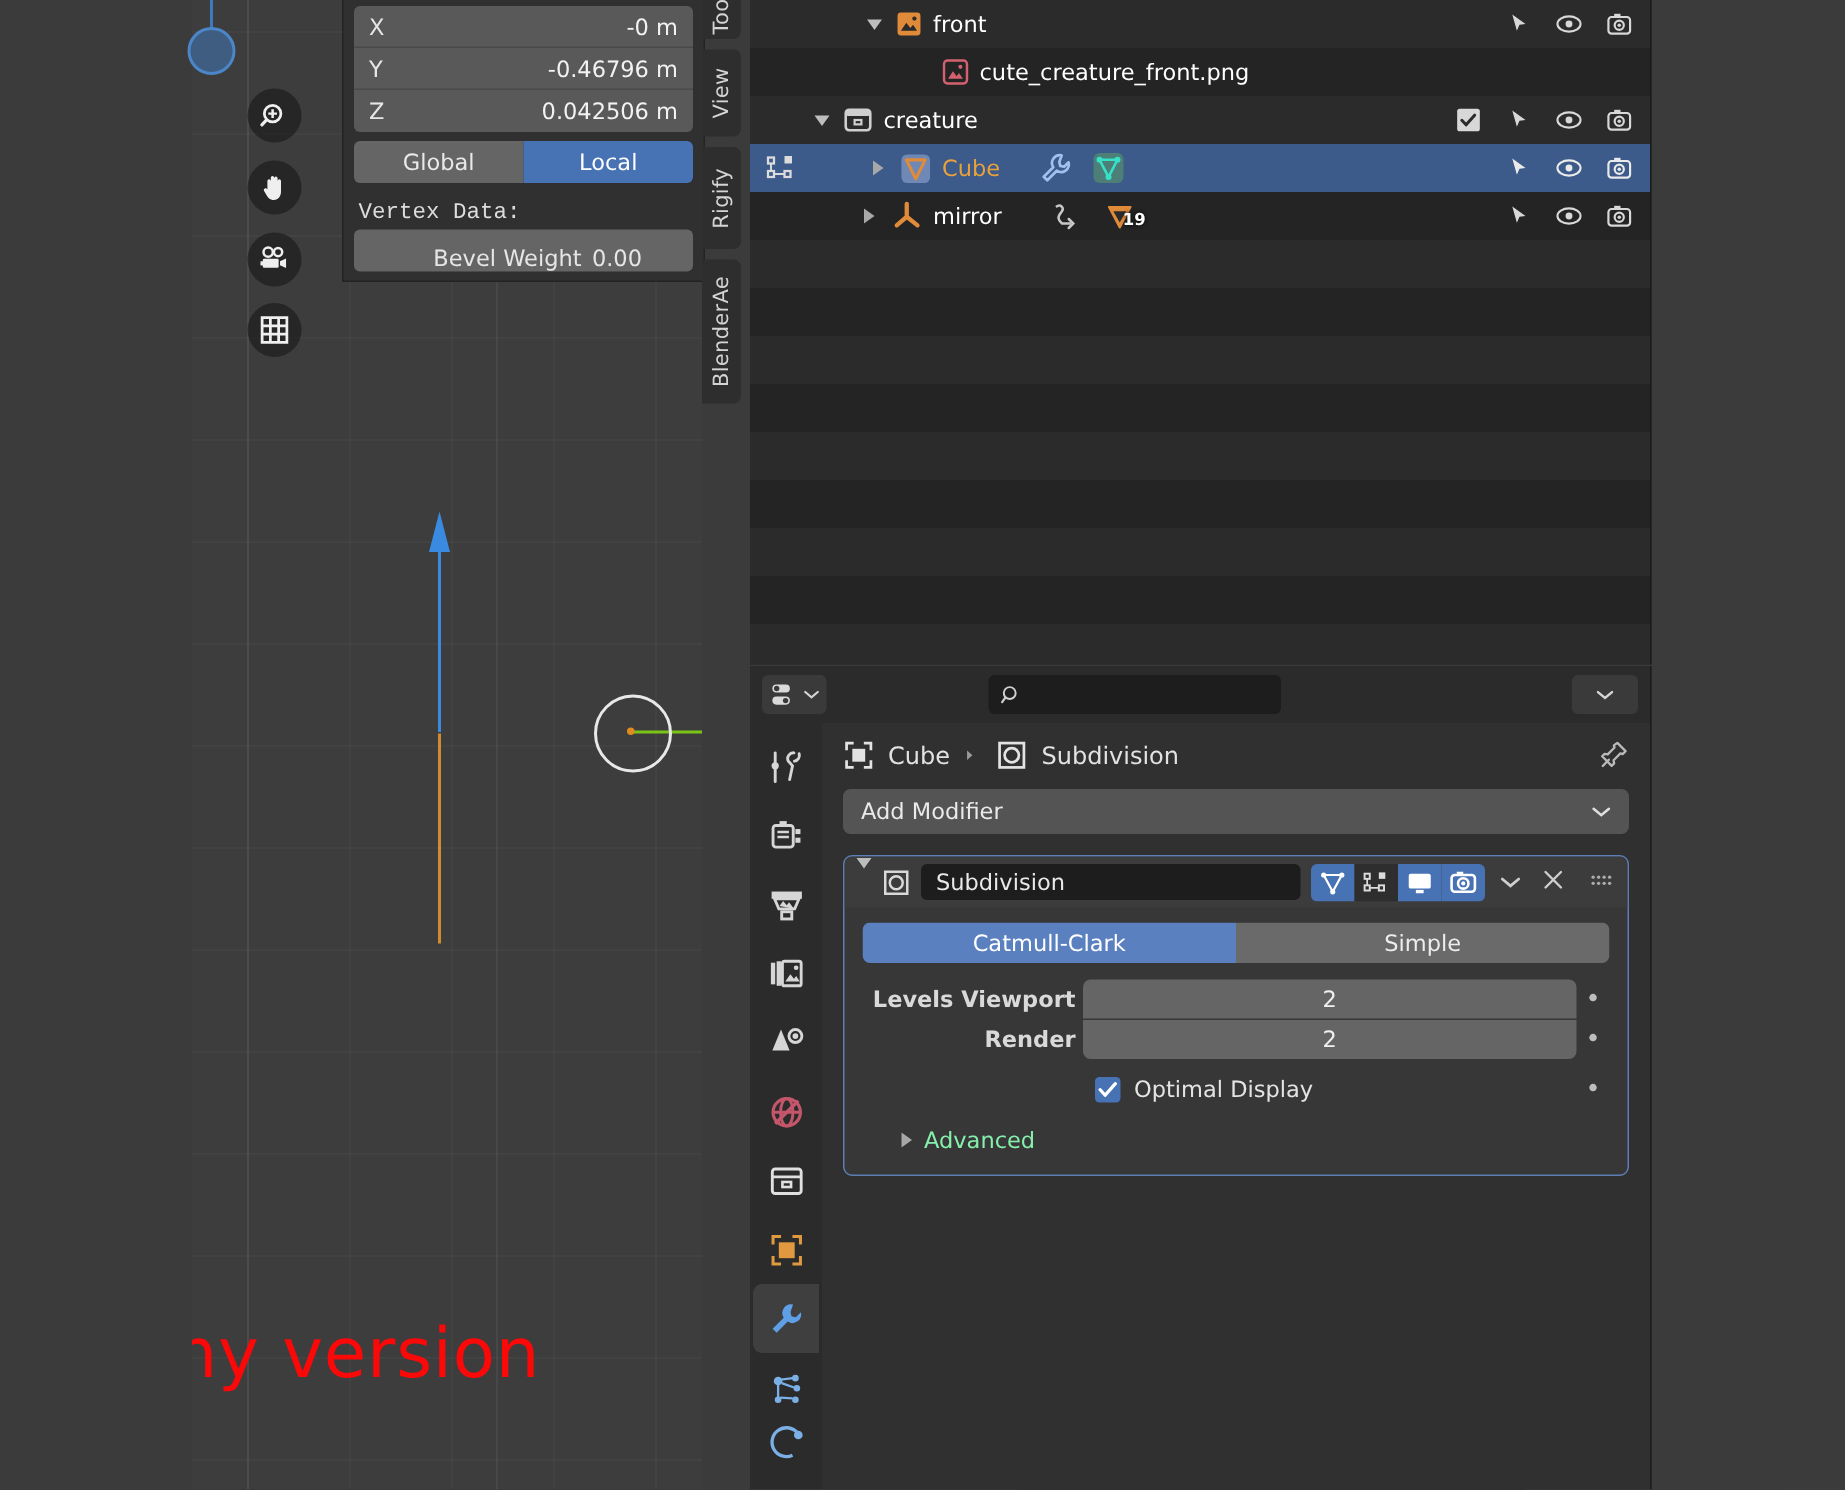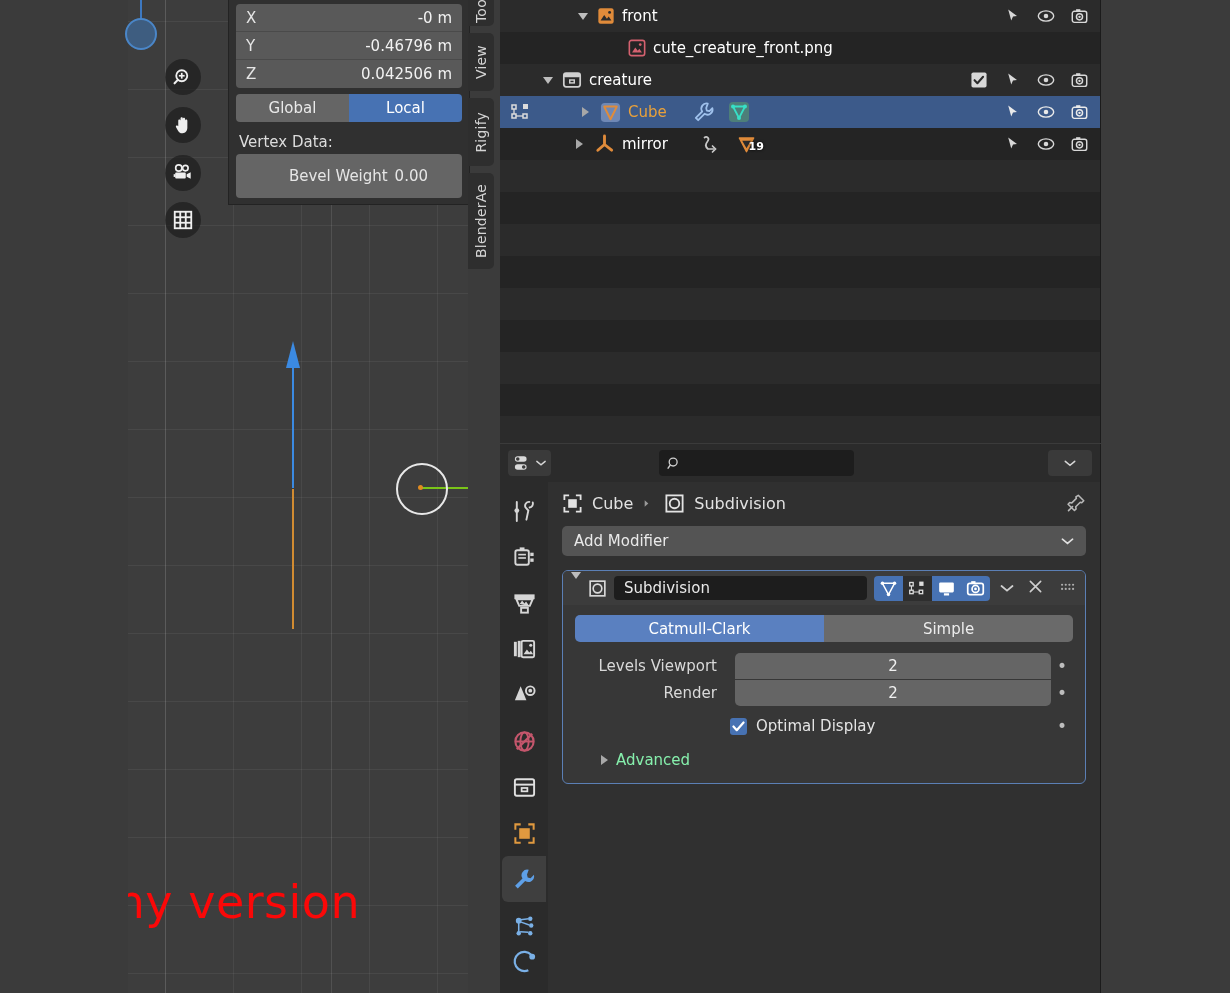--- a/index.html
+++ b/index.html
@@ -51,23 +51,23 @@
     border-bottom:1px solid #4a4a4a;padding:0 10px;box-sizing:border-box;cursor:pointer;}
   .nrow .k{flex:1;font-size:15px;color:#e6e6e6;}
   .nrow .v{font-size:15px;color:#f2f2f2;}
   #numgrp{margin:5px 7px 0 7px;border-radius:4px;overflow:hidden;}
   #numgrp .nrow:last-child{border-bottom:none;}
   .segbar{display:flex;margin:6px 7px 0 7px;border-radius:4px;overflow:hidden;}
   .seg{flex:1;height:28px;display:flex;align-items:center;justify-content:center;
     font-size:15px;cursor:pointer;}
   .seg.off{background:#656565;color:#e9e9e9;}
   .seg.on{background:#4772b3;color:#ffffff;}
-  .sectlabel{margin:11px 0 3px 10px;font-size:15px;color:#dcdcdc;}
-  .valbtn{margin:3px 7px 0 7px;height:44px;border-radius:4px;background:#656565;
-    display:flex;align-items:center;cursor:pointer;box-sizing:border-box;padding-left:24px;}
+  .sectlabel{margin:11px 0 3px 10px;font-size:15px;color:#dcdcdc;font-family:Liberation Mono, monospace;}
+  .valbtn{margin:3px 7px 0 7px;height:28px;border-radius:4px;background:#656565;
+    display:flex;align-items:flex-end;cursor:pointer;box-sizing:border-box;padding-left:24px;}
   .valbtn .k{flex:1;text-align:center;padding-left:22px;font-size:15px;}
   .valbtn .v{padding-right:34px;font-size:15px;}
 
   
   #vtabs{left:468px;top:0;width:32px;}
   .vtab{width:26px;background:#2e2e2e;border-radius:0 5px 5px 0;margin-bottom:7px;
     display:flex;align-items:center;justify-content:center;cursor:pointer;}
   .vtab span{writing-mode:vertical-rl;transform:rotate(180deg);font-size:14px;color:#d4d4d4;
     letter-spacing:.2px;white-space:nowrap;}
 
@@ -116,21 +116,21 @@
   .modtgl{width:29px;height:25px;display:flex;align-items:center;justify-content:center;cursor:pointer;}
   .modtgl.on{background:#4772b3;}
   .modtgl.off{background:#2e2e2e;}
   .tglgrp{display:flex;border-radius:4px;overflow:hidden;}
   #modbody{padding:10px 12px 14px 12px;}
   .modseg{display:flex;border-radius:5px;overflow:hidden;margin-bottom:11px;}
   .modseg .s{flex:1;height:27px;display:flex;align-items:center;justify-content:center;font-size:15px;cursor:pointer;}
   .modseg .s.on{background:#5a80c0;color:#fff;}
   .modseg .s.off{background:#6a6a6a;color:#ececec;}
   .prow{display:flex;align-items:center;margin-bottom:1px;}
-  .prow .lbl{width:142px;text-align:right;padding-right:18px;font-size:15px;color:#d9d9d9;}
+  .prow .lbl{width:142px;text-align:right;padding-right:5px;font-size:15px;color:#d9d9d9;font-weight:bold;}
   .prow .num{flex:1;height:26px;background:#656565;display:flex;align-items:center;justify-content:center;
     font-size:15px;color:#f0f0f0;cursor:pointer;}
   .prow.first .num{border-radius:5px 5px 0 0;}
   .prow.last .num{border-radius:0 0 5px 5px;}
   .dot{width:22px;text-align:center;color:#bdbdbd;font-size:17px;line-height:1;}
   .chkrow{display:flex;align-items:center;margin-top:11px;}
   .chkrow .pad{width:155px;}
   .chk{width:17px;height:17px;border-radius:3px;background:#4772b3;display:flex;
     align-items:center;justify-content:center;cursor:pointer;}
   .chkrow .cl{margin-left:9px;font-size:15px;color:#e4e4e4;flex:1;}

